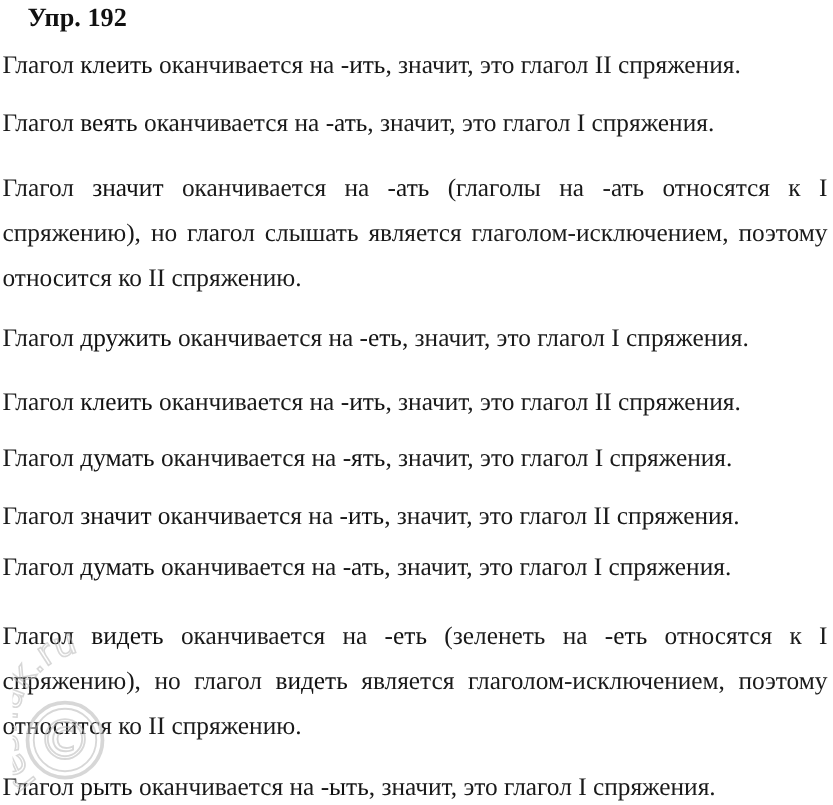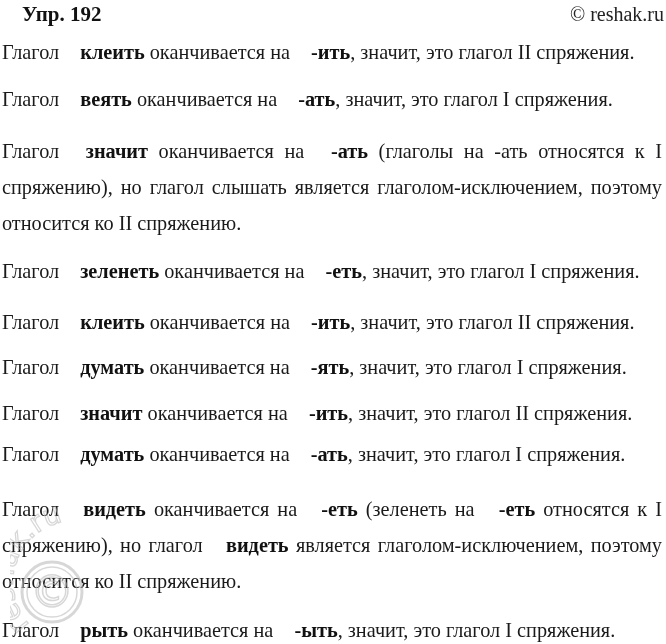--- a/index.html
+++ b/index.html
@@ -17,39 +17,38 @@
     }
     .copyright {
       position: absolute; right: 2px; top: 0px;
       font-size: 20px; line-height: 28px; color: #222;
     }
     .para {
       position: absolute; left: 2px; width: 660px;
       font-size: 20.3px; line-height: 36px; text-align: justify;
       text-align-last: left; margin: 0;
     }
-    .para b { font-weight: bold; color: #111; margin-left: 16px; }
+    .para b { font-weight: normal; color: #111; }
     .watermark {
       position: absolute; left: 10px; top: 500px; width: 130px; height: 150px;
       pointer-events: none; opacity: 0.55;
     }
   </style>
 </head>
 <body>
 
 <div class="header">
   <div class="title">Упр. 192</div>
-  <div class="copyright">© reshak.ru</div>
 </div>
 
 <div id="content">
     <p class="para" style="top: 34px;"><span>Глагол </span><b>клеить</b><span> оканчивается на </span><b>-ить</b><span>, значит, это глагол II спряжения.</span></p>
     <p class="para" style="top: 81px;"><span>Глагол </span><b>веять</b><span> оканчивается на </span><b>-ать</b><span>, значит, это глагол I спряжения.</span></p>
     <p class="para" style="top: 133px;"><span>Глагол </span><b>значит</b><span> оканчивается на </span><b>-ать</b><span> (глаголы на -ать относятся к I спряжению), но глагол слышать является глаголом-исключением, поэтому относится ко II спряжению.</span></p>
-    <p class="para" style="top: 253px;"><span>Глагол </span><b>зеленеть</b><span> оканчивается на </span><b>-еть</b><span>, значит, это глагол I спряжения.</span></p>
+    <p class="para" style="top: 253px;"><span>Глагол </span><b>дружить</b><span> оканчивается на </span><b>-еть</b><span>, значит, это глагол I спряжения.</span></p>
     <p class="para" style="top: 304px;"><span>Глагол </span><b>клеить</b><span> оканчивается на </span><b>-ить</b><span>, значит, это глагол II спряжения.</span></p>
     <p class="para" style="top: 349px;"><span>Глагол </span><b>думать</b><span> оканчивается на </span><b>-ять</b><span>, значит, это глагол I спряжения.</span></p>
     <p class="para" style="top: 395px;"><span>Глагол </span><b>значит</b><span> оканчивается на </span><b>-ить</b><span>, значит, это глагол II спряжения.</span></p>
     <p class="para" style="top: 436px;"><span>Глагол </span><b>думать</b><span> оканчивается на </span><b>-ать</b><span>, значит, это глагол I спряжения.</span></p>
     <p class="para" style="top: 491px;"><span>Глагол </span><b>видеть</b><span> оканчивается на </span><b>-еть</b><span> (зеленеть на </span><b>-еть</b><span> относятся к I спряжению), но глагол </span><b>видеть</b><span> является глаголом-исключением, поэтому относится ко II спряжению.</span></p>
     <p class="para" style="top: 612px;"><span>Глагол </span><b>рыть</b><span> оканчивается на </span><b>-ыть</b><span>, значит, это глагол I спряжения.</span></p>
   </div>
 
 <svg class="watermark" viewBox="0 0 130 150" xmlns="http://www.w3.org/2000/svg">
   <defs>

